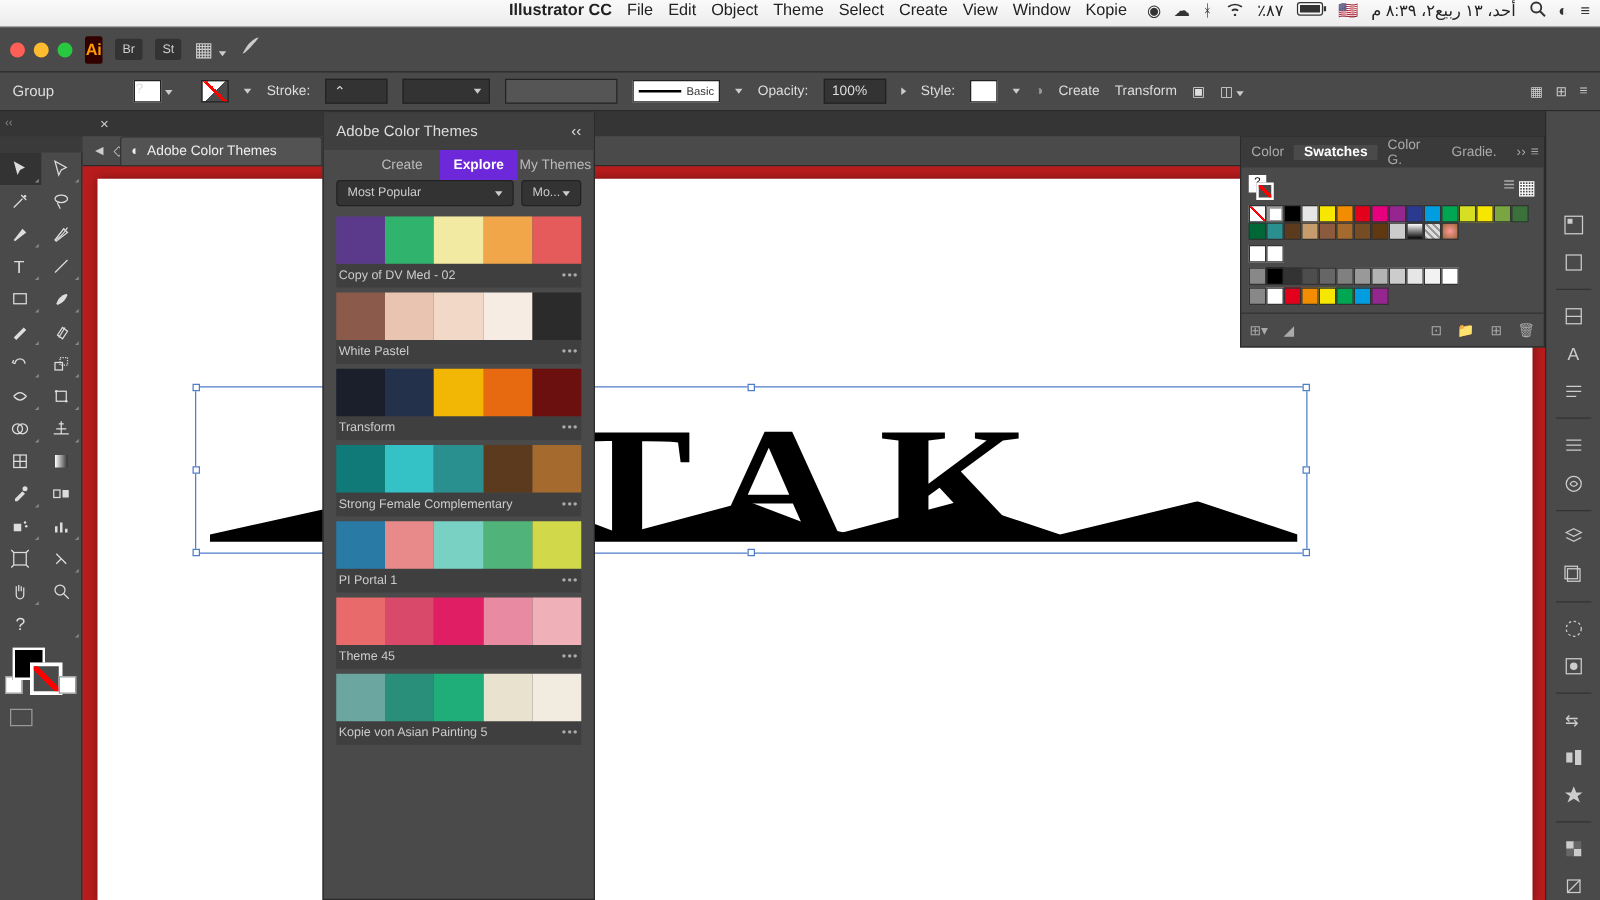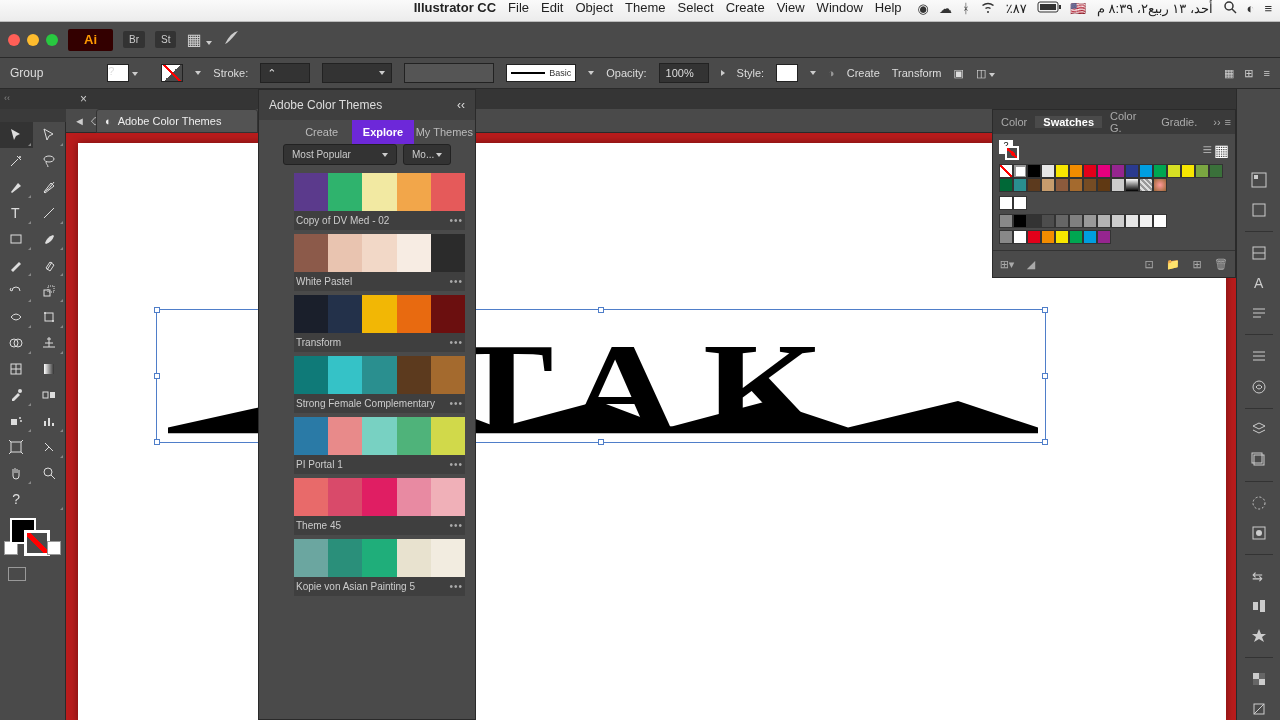--- a/index.html
+++ b/index.html
@@ -10,21 +10,21 @@
 .mac-menu .right { margin-left: auto; display: flex; align-items: center; gap: 12px; }
 .mac-menu .left { display: flex; align-items: center; gap: 10px; }
 .mac-menu .bold { font-weight: 600; }
 .mac-menu svg, .mac-menu .glyph { color: #333; }
 
 
 .app-bar { position: absolute; top: 22px; left: 0; right: 0; height: 35px; background: #4a4a4a; display: flex; align-items: center; padding: 0 8px; gap: 10px; }
 .traffic { display: flex; gap: 7px; }
 .traffic span { width: 12px; height: 12px; border-radius: 50%; display: block; }
 .tr { background: #ff5f57; } .ty { background: #febc2e; } .tg { background: #28c840; }
-.app-bar .ai-logo { width: 45px; height: 22px; background: #330000; display: flex; align-items: center; justify-content: center; color: #ff9a00; font-weight: 700; font-size: 13px; border-radius: 2px; }
+.app-bar .ai-logo { width: 14px; height: 22px; background: #330000; display: flex; align-items: center; justify-content: center; color: #ff9a00; font-weight: 700; font-size: 13px; border-radius: 2px; }
 .app-bar .chip { background: #333; color: #ccc; padding: 3px 6px; font-size: 10px; border-radius: 2px; }
 .app-bar .right { margin-left: auto; display: flex; align-items: center; gap: 12px; color: #ccc; font-size: 13px; }
 .layout-btn { display: flex; align-items: center; gap: 6px; }
 .search-stock { background: #333; border-radius: 3px; padding: 4px 8px; display: flex; align-items: center; gap: 6px; color: #888; font-size: 12px; width: 170px; }
 
 
 .control-bar { position: absolute; top: 57px; left: 0; right: 0; height: 32px; background: #4a4a4a; border-top: 1px solid #2a2a2a; border-bottom: 1px solid #2a2a2a; display: flex; align-items: center; padding: 0 10px; gap: 12px; font-size: 11px; color: #ddd; }
 .control-bar .sel-label { font-size: 12px; }
 .ctrl-swatch { width: 22px; height: 18px; border: 1px solid #222; display: inline-block; }
 .fill-sw { background: linear-gradient(135deg, #fff 50%, transparent 50%); position: relative; }
@@ -69,25 +69,25 @@
 
 .themes-header { position: absolute; top: 109px; left: 96px; height: 24px; width: 162px; background: #535353; display: flex; align-items: center; gap: 6px; padding: 0 8px; font-size: 11px; color: #eee; border: 1px solid #333; border-radius: 3px 3px 0 0; }
 
 
 .themes-panel { position: absolute; top: 89px; left: 258px; width: 218px; bottom: 0; background: #4a4a4a; border: 1px solid #2a2a2a; display: flex; flex-direction: column; z-index: 50; }
 .themes-panel .titlebar { height: 30px; display: flex; align-items: center; padding: 0 10px; font-size: 12px; color: #ddd; background: #3f3f3f; justify-content: space-between; }
 .themes-tabs { display: flex; font-size: 11px; margin-left: 32px; }
 .themes-tabs div { flex: 1; text-align: center; padding: 6px 0; color: #bbb; cursor: pointer; }
 .themes-tabs div.active { background: #6d28d9; color: #fff; font-weight: 600; }
 .themes-search { margin: 8px 10px; background: #333; border-radius: 10px; padding: 4px 10px; display: flex; align-items: center; gap: 6px; font-size: 11px; color: #888; font-style: italic; }
-.themes-filters { display: flex; gap: 6px; padding: 0 24px 8px; }
+.themes-filters { display: flex; gap: 6px; padding: 0 10px 8px; }
 .themes-filters .drop { flex: 1; background: #333; border: 1px solid #222; padding: 4px 8px; font-size: 10px; color: #ccc; display: flex; justify-content: space-between; align-items: center; border-radius: 3px; }
 .themes-filters .drop.small { flex: 0 0 48px; }
 .theme-list { flex: 1; overflow-y: auto; padding: 0 10px; }
-.theme-item { margin-bottom: 4px; margin-left: 25px; }
+.theme-item { margin-bottom: 4px; }
 .theme-swatches { display: flex; height: 38px; }
 .theme-swatches span { flex: 1; }
 .theme-label { display: flex; justify-content: space-between; align-items: center; padding: 4px 2px; font-size: 10px; color: #ccc; background: #3f3f3f; }
 .theme-label .dots { letter-spacing: 1px; color: #aaa; cursor: pointer; }
 
 
 .swatches-panel { position: absolute; top: 109px; right: 44px; width: 244px; background: #4a4a4a; border: 1px solid #2a2a2a; z-index: 40; }
 .swatches-panel .tabs { display: flex; height: 24px; align-items: center; font-size: 11px; background: #3a3a3a; }
 .swatches-panel .tabs div { padding: 0 8px; color: #aaa; cursor: pointer; }
 .swatches-panel .tabs div.active { color: #fff; background: #4a4a4a; font-weight: 600; }
@@ -118,21 +118,21 @@
     <span></span>
     <span class="bold">Illustrator CC</span>
     <span>File</span>
     <span>Edit</span>
     <span>Object</span>
     <span>Theme</span>
     <span>Select</span>
     <span>Create</span>
     <span>View</span>
     <span>Window</span>
-    <span>Help</span>
+    <span>Kopie</span>
   </div>
   <div class="left">
     <span class="glyph">◉</span>
     <span class="glyph">☁</span>
     <span class="glyph">ᚼ</span>
     <span class="glyph">
       <svg width="16" height="12" viewBox="0 0 16 12">
           <path d="M8 10a1 1 0 100 2 1 1 0 000-2zm-3-3a5 5 0 016 0l-1 1a3.5 3.5 0 00-4 0zM2 4a10 10 0 0112 0l-1 1a8.5 8.5 0 00-10 0z" fill="#333"></path>
         </svg>
     </span>

